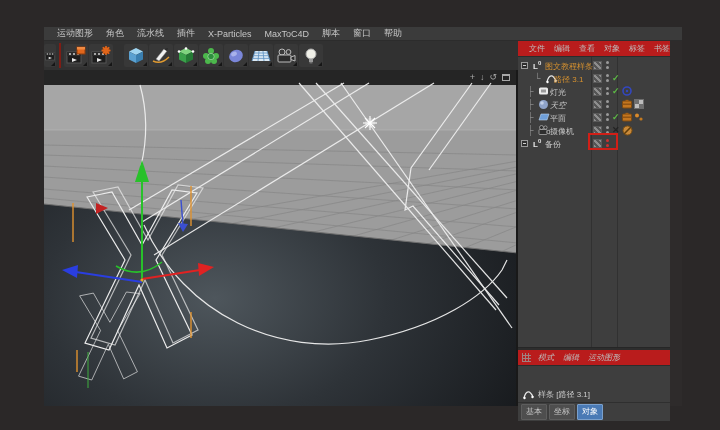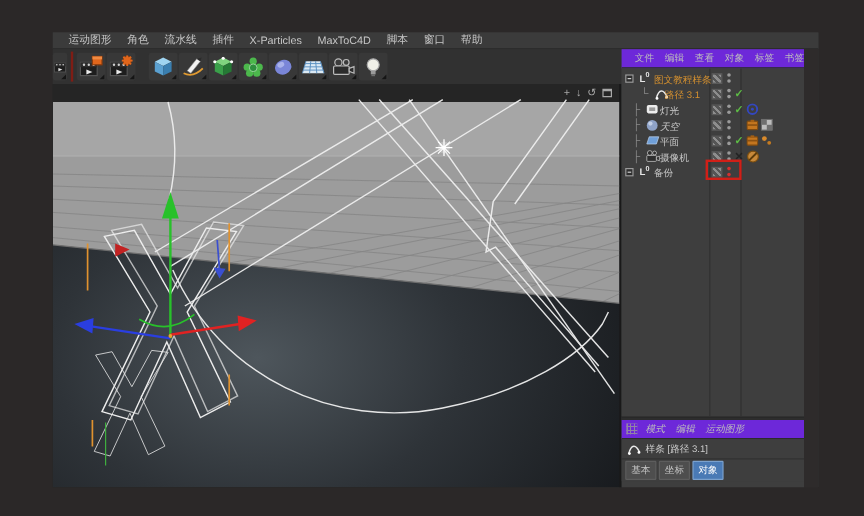--- a/index.html
+++ b/index.html
@@ -27,21 +27,21 @@
   #viewport{position:absolute;left:0;top:43px;width:474px;height:336px;background:#1c1e20;
     border-right:2px solid #191919;overflow:hidden;}
   #vp-controls{position:absolute;top:0px;right:6px;height:14px;display:flex;gap:5px;align-items:center;z-index:5;}
   #vp-controls .vpc{font-size:9px;color:#a8a8a8;line-height:10px;cursor:pointer;}
   #vp-controls .vpc.box{width:8px;height:7px;border:1px solid #a8a8a8;border-top:2px solid #a8a8a8;}
 
   
   #right-panel{position:absolute;left:474px;top:14px;width:152px;height:365px;background:#3e3e3e;}
   #panel-filler{position:absolute;left:626px;top:14px;width:12px;height:365px;background:#2e2b2b;}
   .panel-menu{height:16px;display:flex;align-items:center;gap:7px;padding-left:4px;
-    background:#6d28d9;border-bottom:1px solid #2c2c2c;}
+    background:#b91c1c;border-bottom:1px solid #2c2c2c;}
   .panel-menu .menu-item{font-size:8px;color:#bdbdbd;white-space:nowrap;cursor:default;}
   .grid-ico{display:inline-block;width:9px;height:9px;
     background:
      repeating-linear-gradient(0deg,#9a9a9a 0 1px,transparent 1px 3px),
      repeating-linear-gradient(90deg,#9a9a9a 0 1px,transparent 1px 3px);
     opacity:.8;}
   #object-list{position:relative;height:290px;background:#3e3e3e;overflow:hidden;}
   .col-sep{position:absolute;top:0;bottom:0;width:1px;background:#313131;}
   .om-row{position:absolute;left:0;width:152px;height:13px;font-size:8px;color:#c8c8c8;}
   .om-row .tree{position:absolute;color:#8a8a8a;font-size:9px;top:1px;}
@@ -53,21 +53,21 @@
   .om-row .layerbox{position:absolute;left:75px;top:2px;width:9px;height:9px;border:1px solid #5a5a5a;
     background:repeating-linear-gradient(45deg,#8d8d8d 0 2px,#555 2px 4px);}
   .om-row .dot{position:absolute;left:88px;width:3px;height:3px;border-radius:50%;background:#9a9a9a;}
   .om-row .dot.red{background:#d03030;}
   .om-row .check{position:absolute;left:94px;top:1px;color:#5dbb45;font-size:9px;font-weight:bold;}
   .om-row .cross{position:absolute;left:94px;top:1px;color:#232323;font-size:9px;font-weight:bold;}
   .om-row .tagbox{position:absolute;top:1px;width:10px;height:10px;}
   #red-highlight{position:absolute;left:70px;top:76px;width:30px;height:17px;border:2px solid #d11f17;z-index:3;}
   #splitter{height:3px;background:#2d2d2d;border-top:1px solid #262626;}
   .attr-title{height:17px;display:flex;align-items:center;gap:4px;padding-left:5px;background:#3e3e3e;
-    border-bottom:1px solid #2f2f2f;}
+    border-bottom:1px solid #2f2f2f;margin-top:20px;}
   .attr-title span{font-size:8px;color:#cccccc;}
   #attr-tabs{height:18px;display:flex;align-items:center;gap:2px;padding-left:3px;background:#3e3e3e;}
   .attr-tab{font-size:8px;color:#c4c4c4;background:#4e4e4e;border:1px solid #5d5d5d;
     padding:1px 4px 2px 4px;border-radius:1px;cursor:pointer;}
   .attr-tab.selected{background:#4a7ab5;border-color:#7aa0cc;color:#ffffff;}
 
   .nullico{color:#e6e6e6;font-size:8px;font-weight:bold;font-style:normal;}
   .nullico i{font-style:normal;font-size:6px;vertical-align:super;}
 </style>
 </head>

